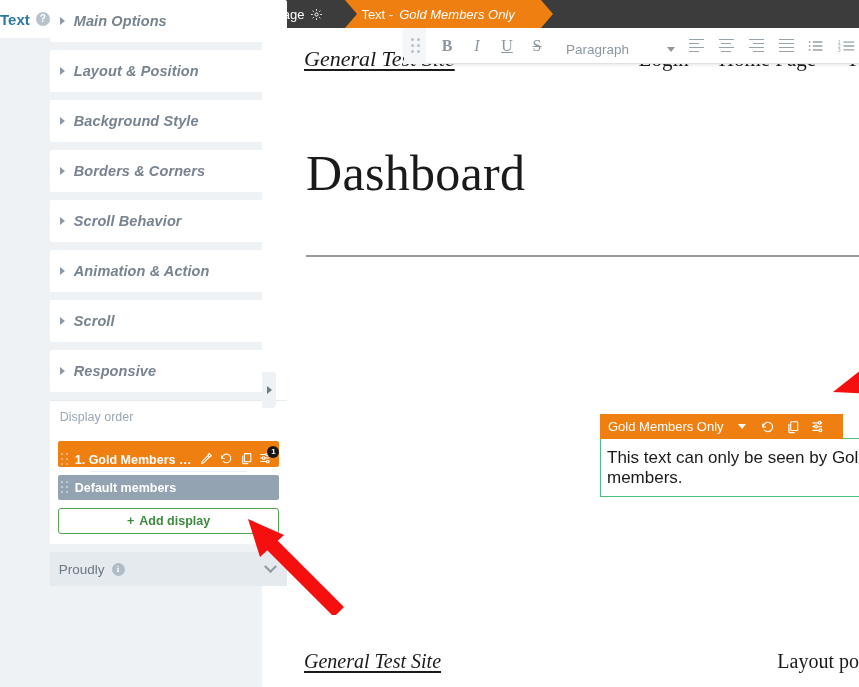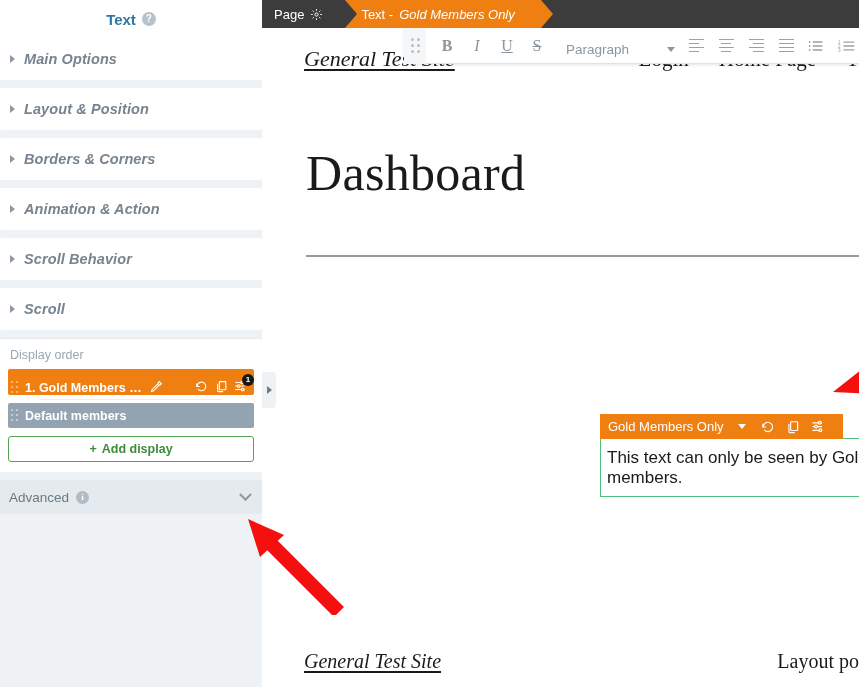--- a/index.html
+++ b/index.html
@@ -7,21 +7,21 @@
     width: 859px; height: 687px;
     font-family: "Liberation Sans", sans-serif;
     background: #ffffff; overflow: hidden;
   }
   .app { position: relative; width: 859px; height: 687px; display: flex; }
 
   
   .sidebar {
     width: 262px; height: 687px; flex: 0 0 262px;
     background: #eef2f5;
-    display: flex; flex-direction: column;
+    display: flex; flex-direction: row;
     position: relative; z-index: 5;
   }
   .sidebar-header {
     height: 38px; background: #ffffff;
     display: flex; align-items: center; justify-content: center;
     gap: 6px; flex: 0 0 38px;
   }
   .sidebar-title {
     color: #2e78a0; font-size: 15px; font-weight: bold;
   }
@@ -57,21 +57,21 @@
   }
   .section.expanded-head { margin-bottom: 0; }
   .section.expanded-head .section-label { color: #4e5a66; }
 
   
   .cond-panel {
     background: #ffffff; padding: 0 8px 10px 8px; margin-bottom: 8px;
   }
   .panel-divider { height: 1px; background: #e6ebef; margin: 0 -8px 9px -8px; }
   .display-order-label {
-    font-size: 12.5px; color: #9aa7b2; margin: 0 0 7px 2px;
+    font-size: 12.5px; color: #9aa7b2; margin: 0 0 17px 2px;
   }
   .display-row {
     height: 26px; display: flex; align-items: center;
     padding: 0 4px 0 3px; margin-bottom: 4px;
     border-radius: 2px;
   }
   .display-row.active { background: #ef7f11; align-items: flex-end; }
   .display-row.default { background: #93a3b1; height: 25px; }
   .grip {
     width: 9px; height: 14px; margin-right: 5px;
@@ -288,41 +288,49 @@
       <div class="section">
         <span class="caret"></span>
         <span class="section-label">Main Options</span>
       </div>
 
       <div class="section">
         <span class="caret"></span>
         <span class="section-label">Layout &amp; Position</span>
       </div>
 
+      <div class="section">
+        <span class="caret"></span>
+        <span class="section-label">Background Style</span>
+      </div>
 
       <div class="section">
         <span class="caret"></span>
         <span class="section-label">Borders &amp; Corners</span>
       </div>
 
       <div class="section">
         <span class="caret"></span>
+        <span class="section-label">Scroll Behavior</span>
+      </div>
+
+      <div class="section">
+        <span class="caret"></span>
         <span class="section-label">Animation &amp; Action</span>
       </div>
 
       <div class="section">
         <span class="caret"></span>
-        <span class="section-label">Scroll Behavior</span>
-      </div>
-
-      <div class="section">
-        <span class="caret"></span>
         <span class="section-label">Scroll</span>
       </div>
 
+      <div class="section">
+        <span class="caret"></span>
+        <span class="section-label">Responsive</span>
+      </div>
 
 
       <div class="cond-panel">
         <div class="panel-divider"></div>
         <div class="display-order-label">Display order</div>
 
         <div class="display-row active">
           <span class="grip">
               <i></i>
               <i></i>
@@ -376,21 +384,21 @@
           <span class="row-text">Default members</span>
         </div>
 
         <button class="add-display">
           <span>+</span>
           <span>Add display</span>
         </button>
       </div>
 
       <div class="advanced-row">
-        <span class="advanced-label">Advanced</span>
+        <span class="advanced-label">Proudly</span>
         <span class="info-icon">i</span>
         <span class="chev-down"></span>
       </div>
 
     </div>
   </div>
 
   <div class="collapse-handle">
     <span class="tri" style="border-right:none;border-left:5px solid #6f7d88;"></span>
   </div>

